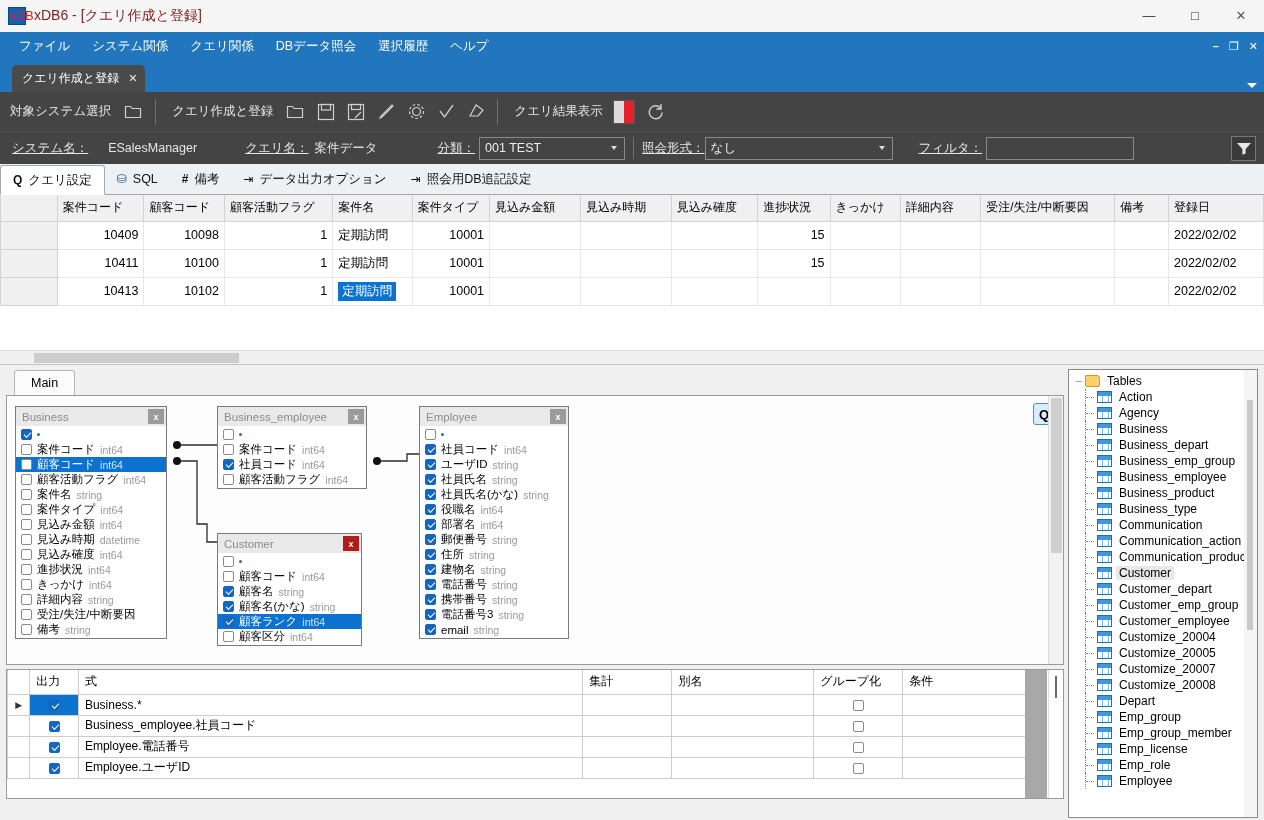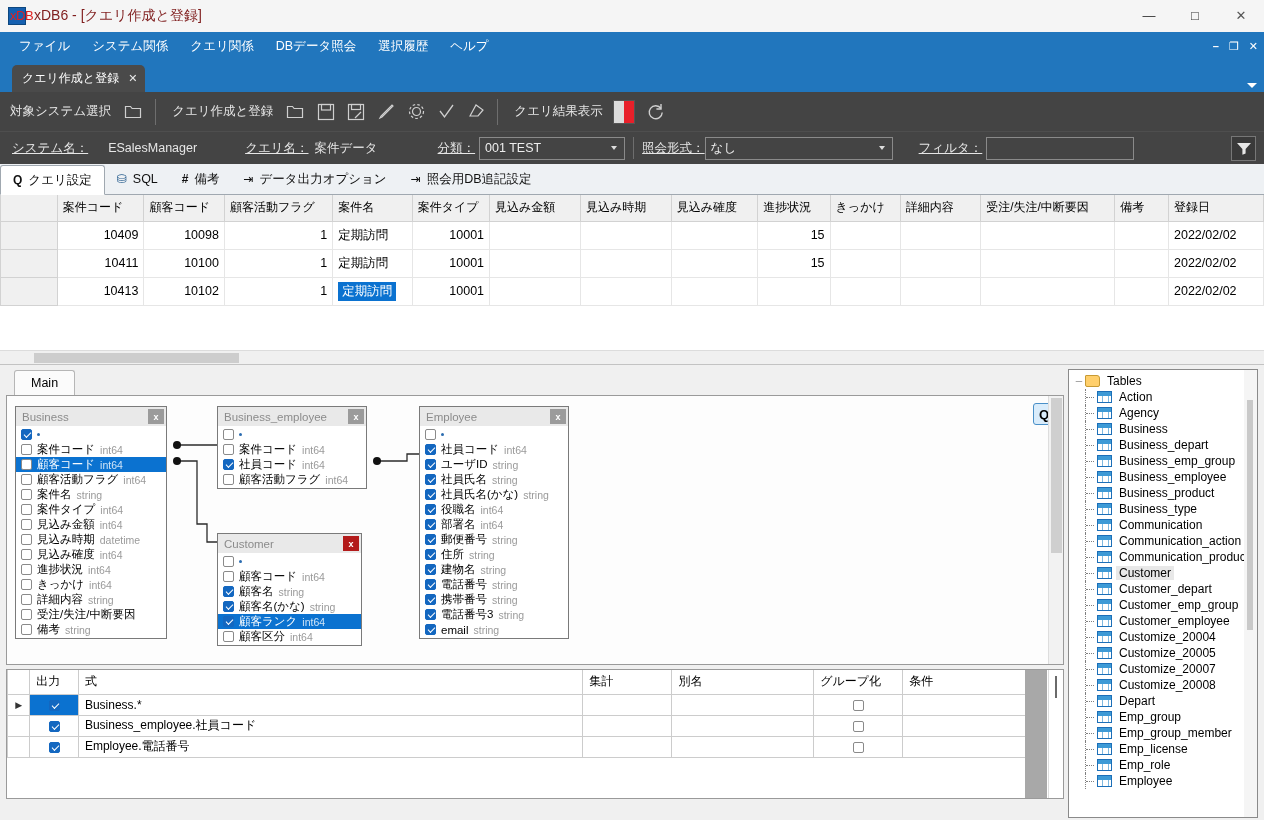--- a/index.html
+++ b/index.html
@@ -677,20 +677,29 @@
               </tr>
               <tr>
                 <td class="rowmark"></td>
                 <td class="ck"><span class="cb on" style="display:inline-block;vertical-align:middle"></span></td>
                 <td>Employee.電話番号</td>
                 <td></td>
                 <td></td>
                 <td class="ck"><span class="cb" style="display:inline-block;vertical-align:middle"></span></td>
                 <td></td>
               </tr>
+              <tr>
+                <td class="rowmark"></td>
+                <td class="ck"><span class="cb on" style="display:inline-block;vertical-align:middle"></span></td>
+                <td>Employee.ユーザID</td>
+                <td></td>
+                <td></td>
+                <td class="ck"><span class="cb" style="display:inline-block;vertical-align:middle"></span></td>
+                <td></td>
+              </tr>
             </tbody>
           </table>
         <div class="eg-pad"></div>
         <div class="eg-scroll">
           <div class="thumb"></div>
         </div>
       </div>
 
     </div>
 

